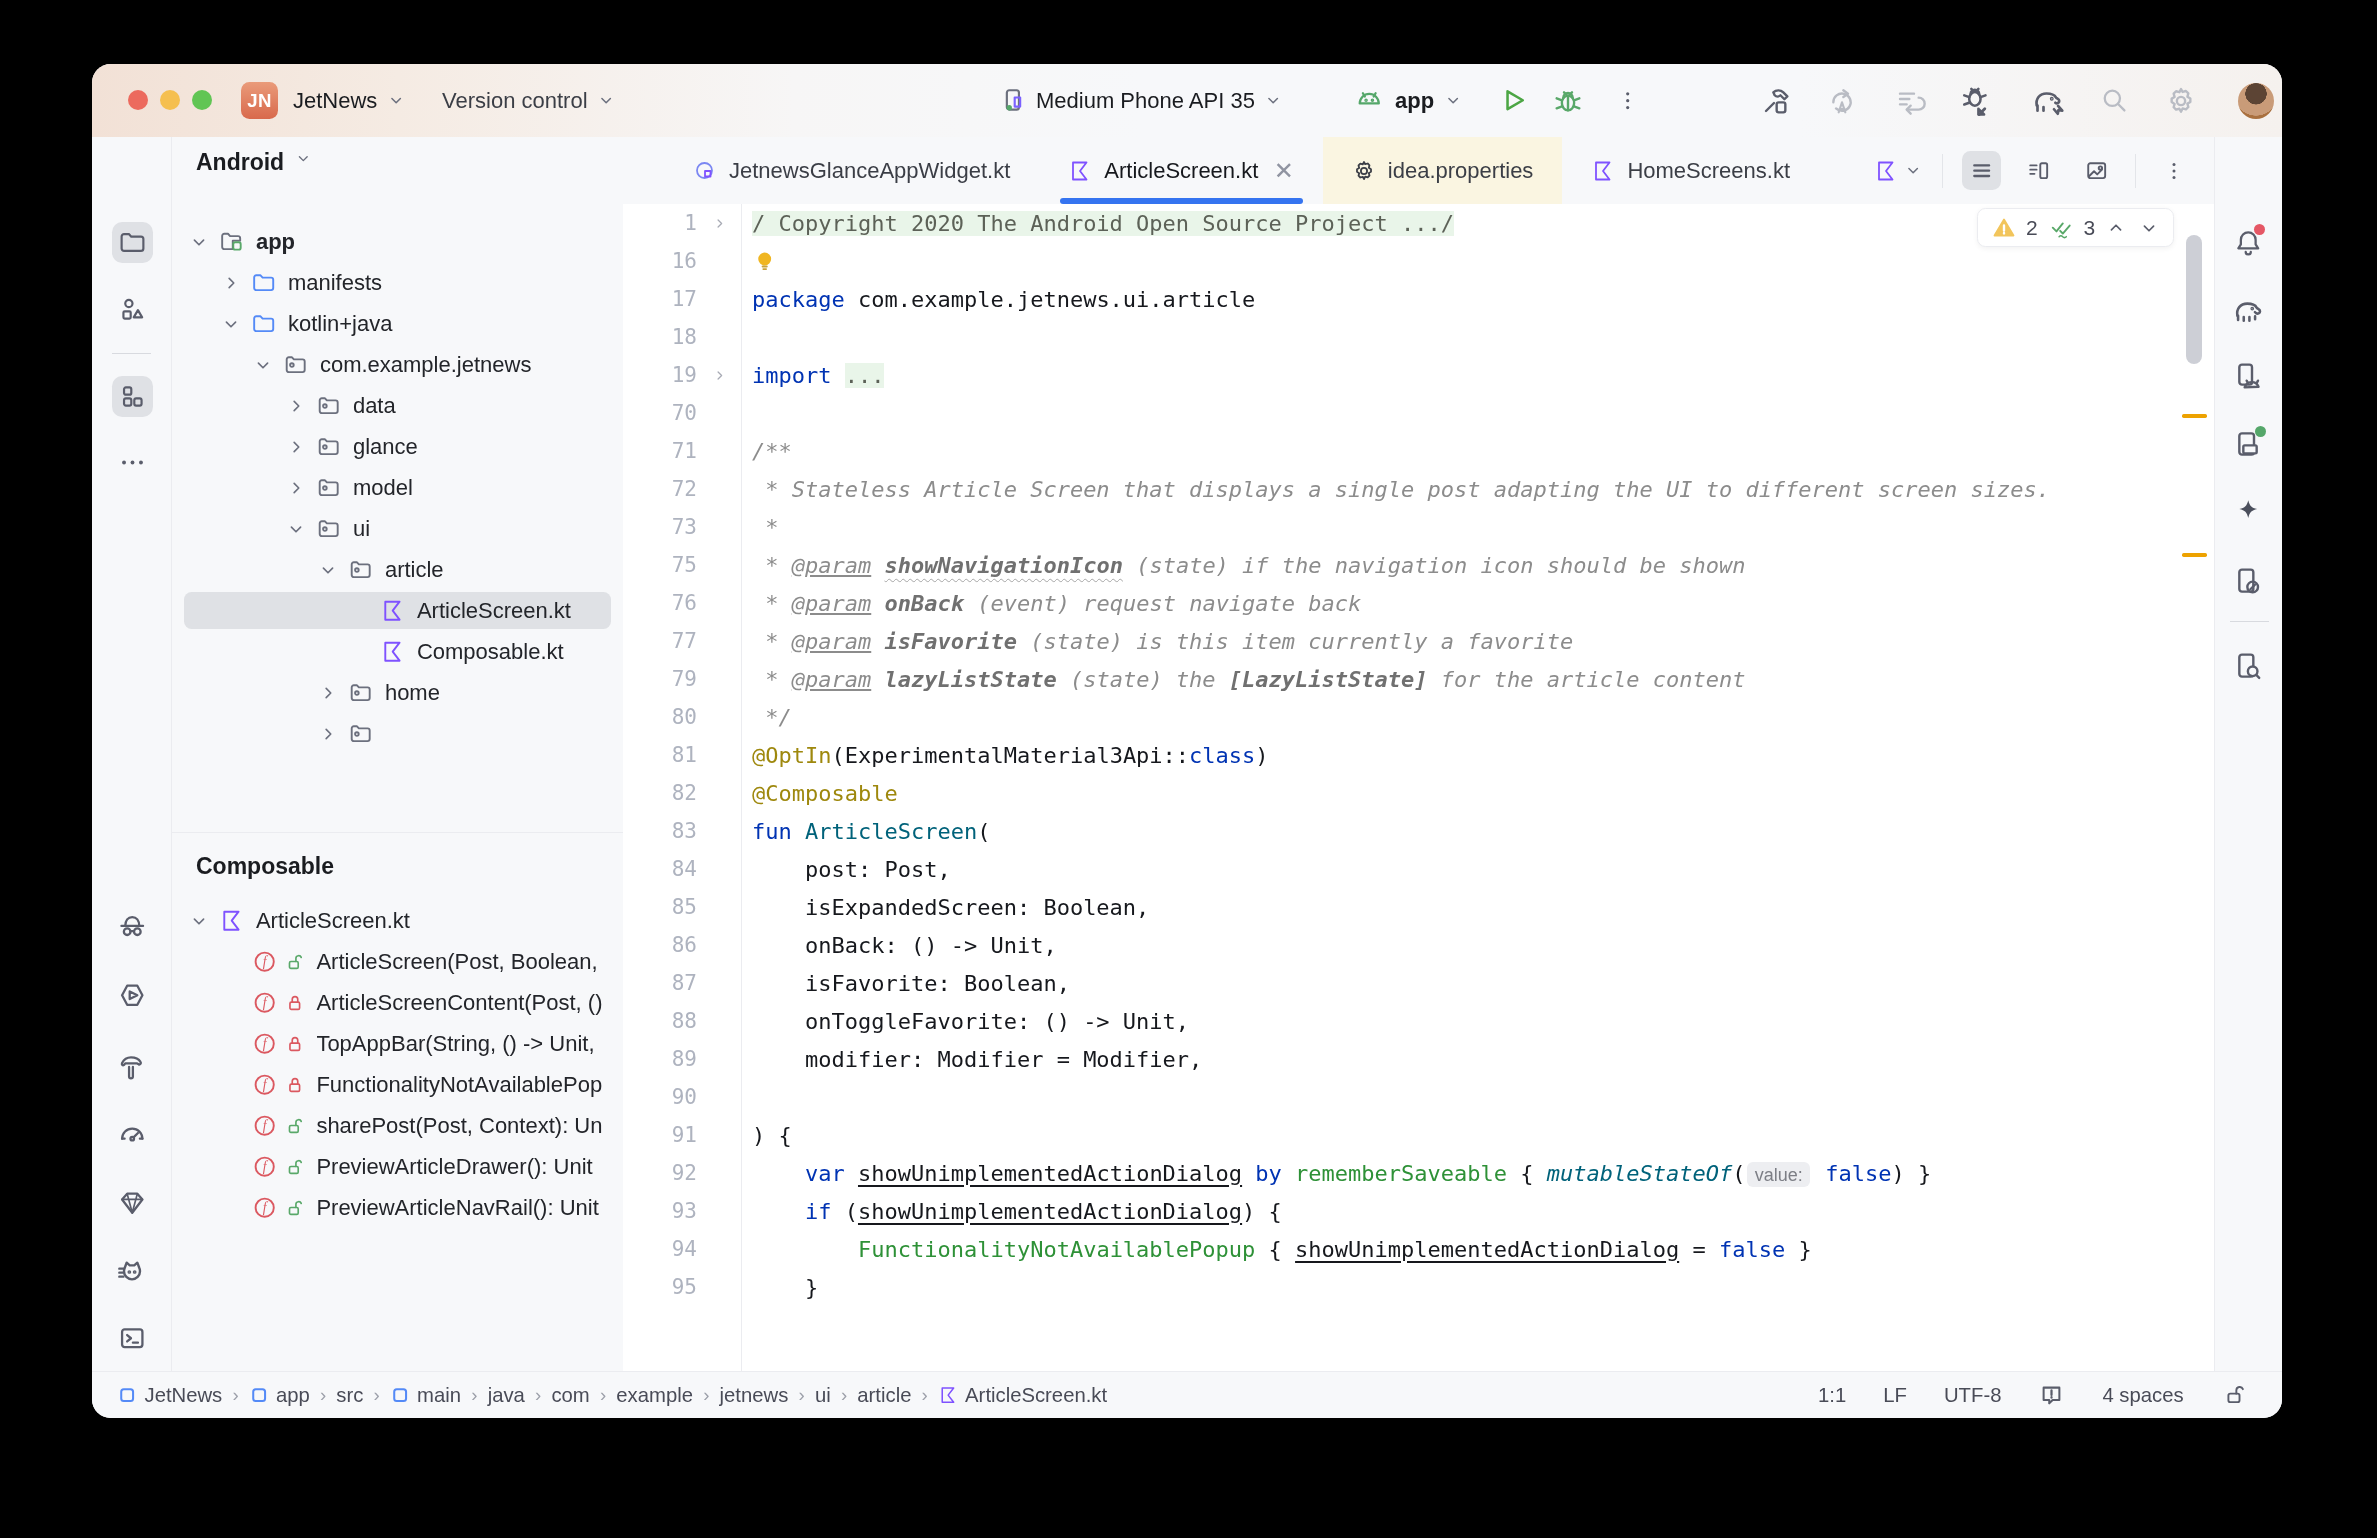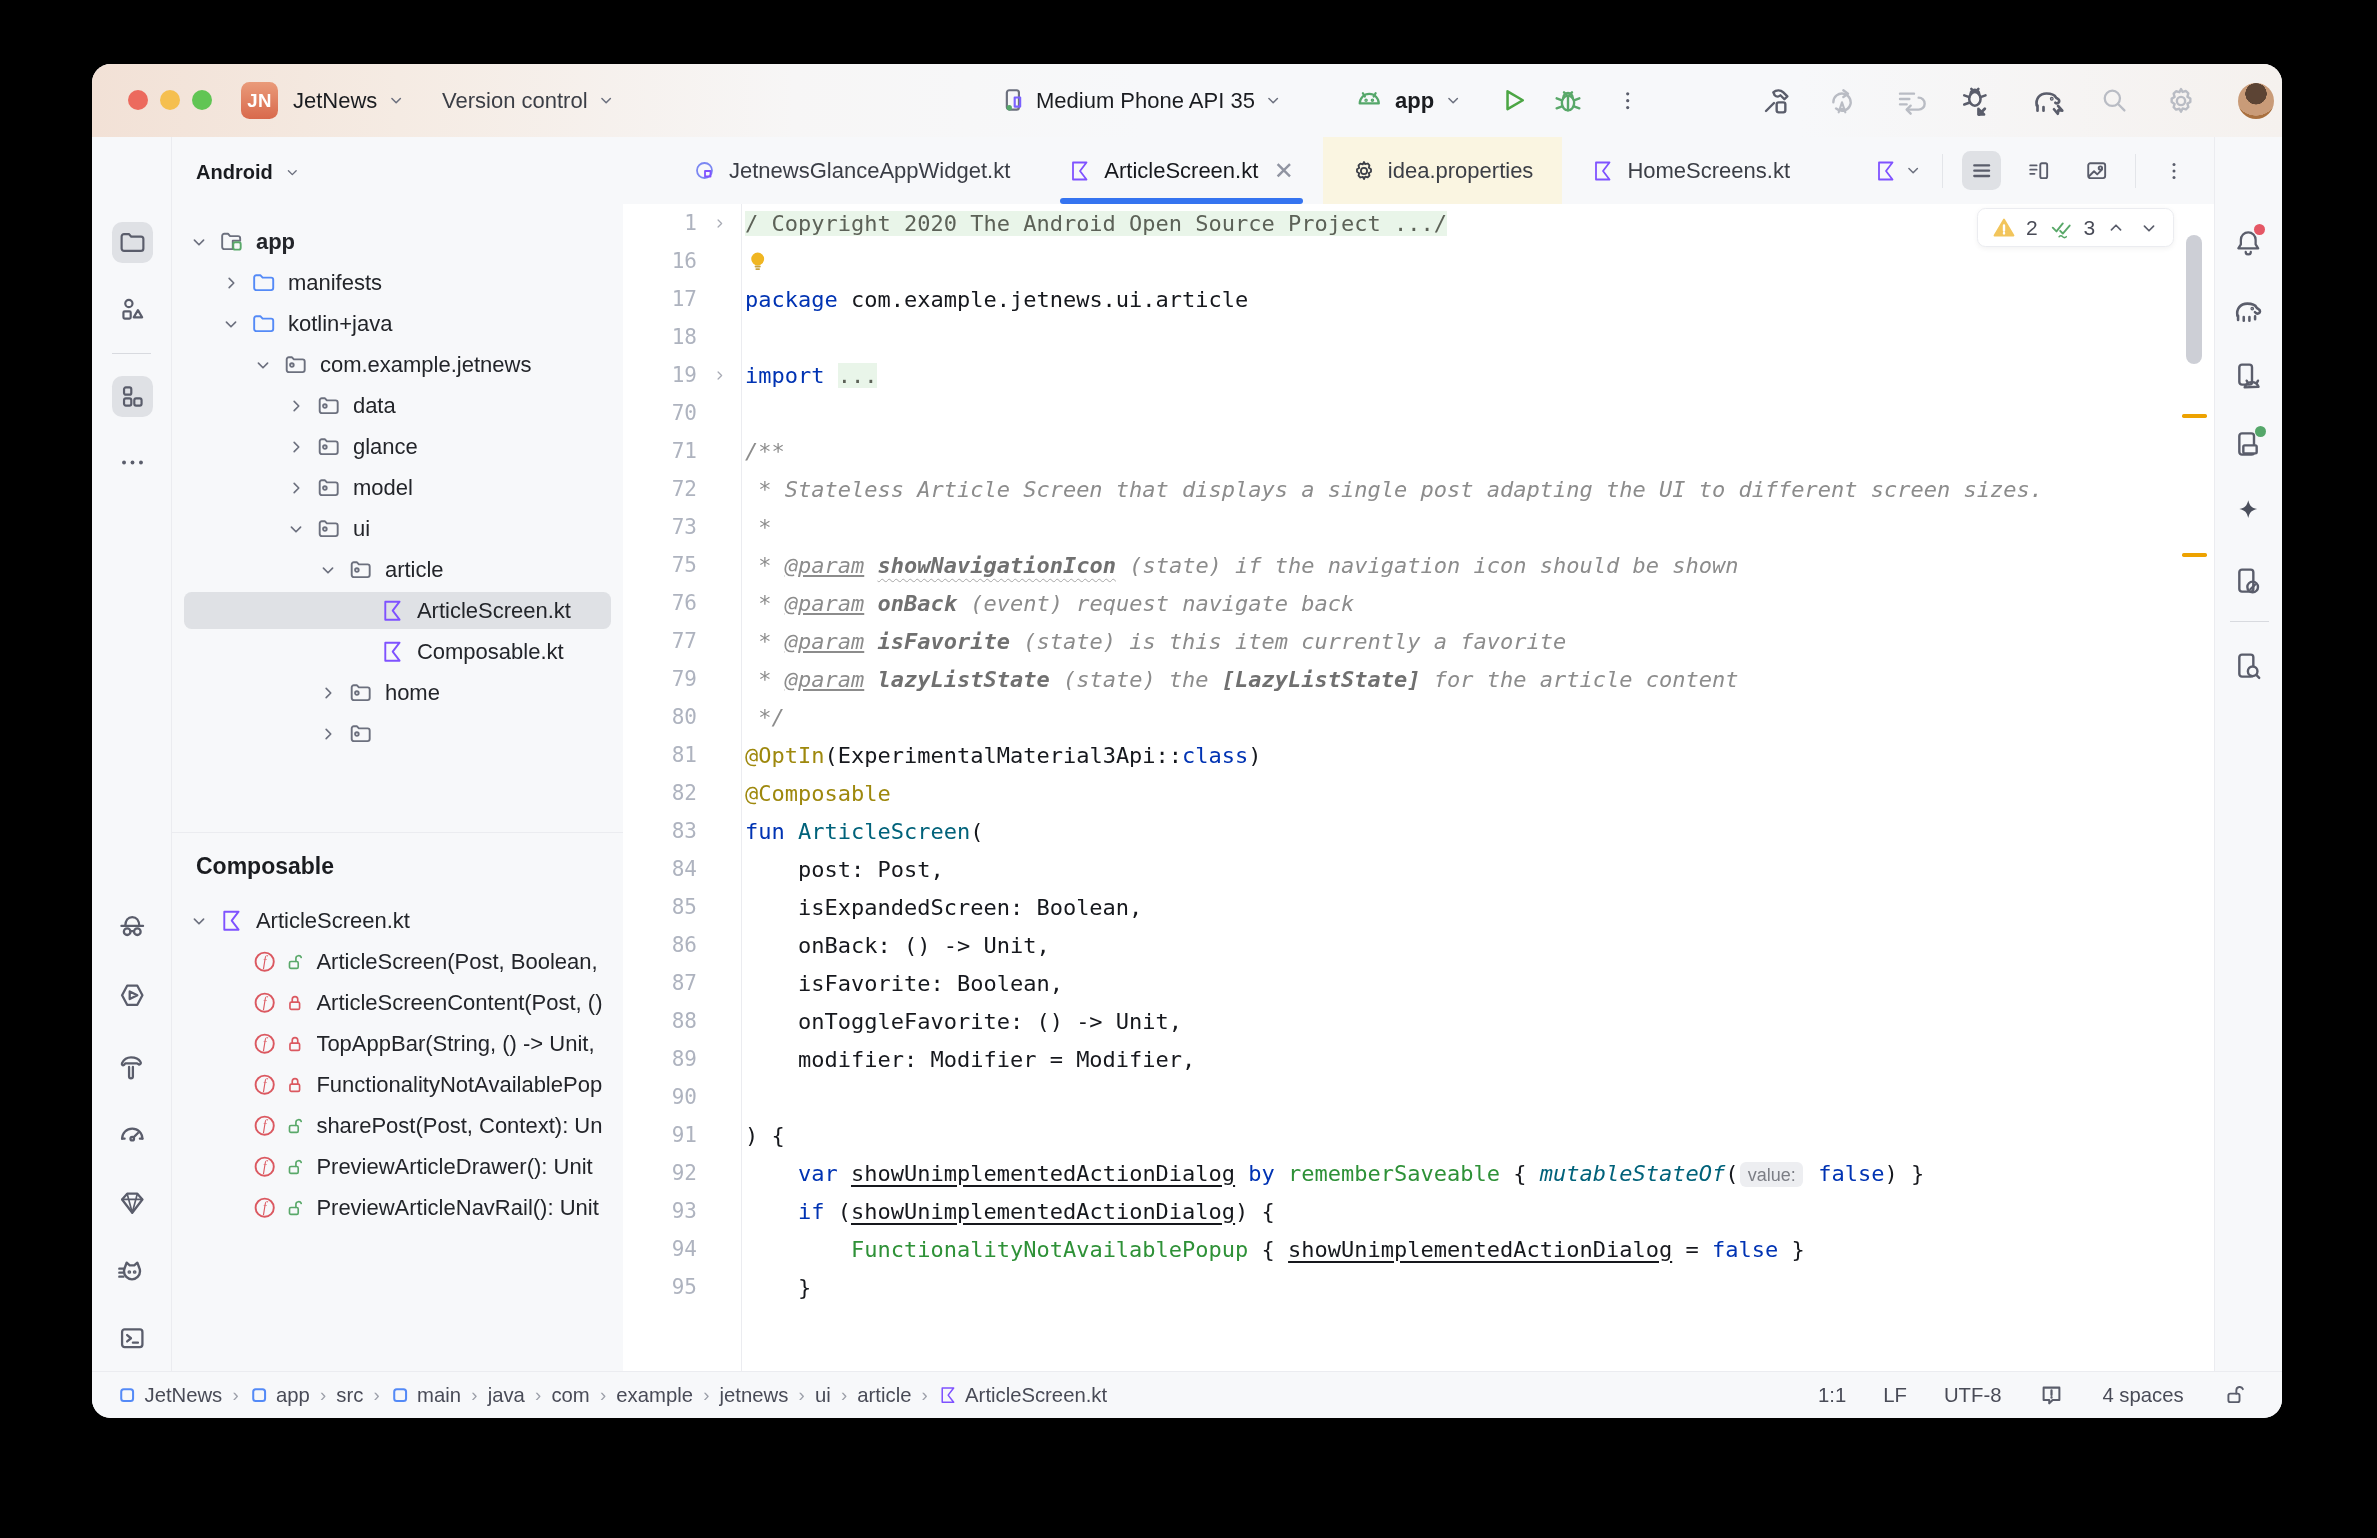--- a/index.html
+++ b/index.html
@@ -26,21 +26,21 @@
   #right-rail { position:absolute; right:0; top:73px; width:68px; bottom:47px; background:#F7F8FA; border-left:1.3px solid #EBECF0; }
   .rail-ic { position:absolute; width:41px; height:41px; display:flex; align-items:center; justify-content:center; color:#5A5D6B; border-radius:10.2px; }
   .rail-ic.active { background:#DFE1E5; }
   #left-rail .rail-ic { left:19.5px; } #right-rail .rail-ic { left:12.7px; }
   .rail-div { position:absolute; height:1.3px; background:#D8DADF; }
   .dot-red { position:absolute; width:11px; height:11px; border-radius:50%; background:#E55765; right:3.4px; top:1.7px; }
   .dot-green { position:absolute; width:11px; height:11px; border-radius:50%; background:#55A76A; right:2.5px; top:2.5px; }
 
   
   #panel { position:absolute; left:80px; top:73px; width:452px; bottom:47px; background:#F7F8FA; border-right:1.3px solid #EBECF0; overflow:hidden; }
-  #panel-header { position:absolute; left:24px; top:12px; height:47px; display:flex; align-items:center; gap:10.2px; font-size:20px; font-weight:bold; color:#1A1C20; }
+  #panel-header { position:absolute; left:24px; top:12px; height:47px; display:flex; gap:10.2px; font-size:23px; font-weight:bold; color:#1A1C20; }
   #ptree { position:absolute; left:0; top:84px; width:100%; height:547px; overflow:hidden; }
   .trow { position:relative; height:41px; display:flex; align-items:center; font-size:22px; color:#23252A; white-space:nowrap; }
   .trow .sel-bg { position:absolute; left:12px; right:12px; top:1.7px; bottom:1.7px; background:#DFE1E5; border-radius:7.6px; }
   .trow > * { position:relative; }
   .tchev { width:22px; height:22px; display:flex; align-items:center; justify-content:center; color:#6C707E; margin-right:8.5px; }
   .ticon { width:25.4px; height:25.4px; margin-right:12px; display:flex; align-items:center; justify-content:center; }
   #panel-div { position:absolute; left:0; top:695px; width:100%; height:1.3px; background:#EBECF0; }
   #structure-header { position:absolute; left:24px; top:707px; height:44px; display:flex; align-items:center; font-size:23px; font-weight:bold; color:#1A1C20; }
   #stree { position:absolute; left:0; top:763px; width:100%; bottom:0; overflow:hidden; }
   .srow { height:41px; display:flex; align-items:center; font-size:22px; color:#23252A; white-space:nowrap; overflow:hidden; }
@@ -60,21 +60,21 @@
   .tool-btn { width:39px; height:39px; display:flex; align-items:center; justify-content:center; border-radius:8.5px; }
   .tool-btn.active { background:#DFE1E5; }
 
   
   #editor { position:absolute; left:531px; top:140px; right:68px; bottom:47px; background:#FFFFFF; overflow:hidden; }
   #gutter-border { position:absolute; left:118px; top:0; bottom:0; width:1.3px; background:#EBECF0; }
   #code { position:absolute; left:0; top:0; width:100%; }
   .cl { height:38px; display:flex; align-items:center; font-family:"DejaVu Sans Mono", monospace; font-size:22px; color:#16181D; }
   .lnum { width:74px; text-align:right; color:#AEB3BF; font-size:21px; flex:none; font-family:"DejaVu Sans Mono", monospace; }
   .gslot { width:44px; flex:none; display:flex; align-items:center; justify-content:center; color:#A8ABB5; }
-  .ctext { white-space:pre; padding-left:4px; }
+  .ctext { white-space:pre; padding-left:11px; }
   .sk { color:#0033B3; } .st { color:#16181D; }
   .sc { color:#8C8C8C; font-style:italic; }
   .stag { color:#8C8C8C; font-style:italic; text-decoration:underline; }
   .spn { color:#707070; font-style:italic; font-weight:bold; }
   .spnw { color:#707070; font-style:italic; font-weight:bold; text-decoration:underline wavy #A6A6A6 1.3px; text-underline-offset:5.1px; }
   .sann { color:#9E880D; }
   .sfd { color:#00627A; }
   .sfc { color:#2E9137; }
   .sic { color:#00627A; font-style:italic; }
   .su { color:#16181D; text-decoration:underline; text-underline-offset:4.2px; }

